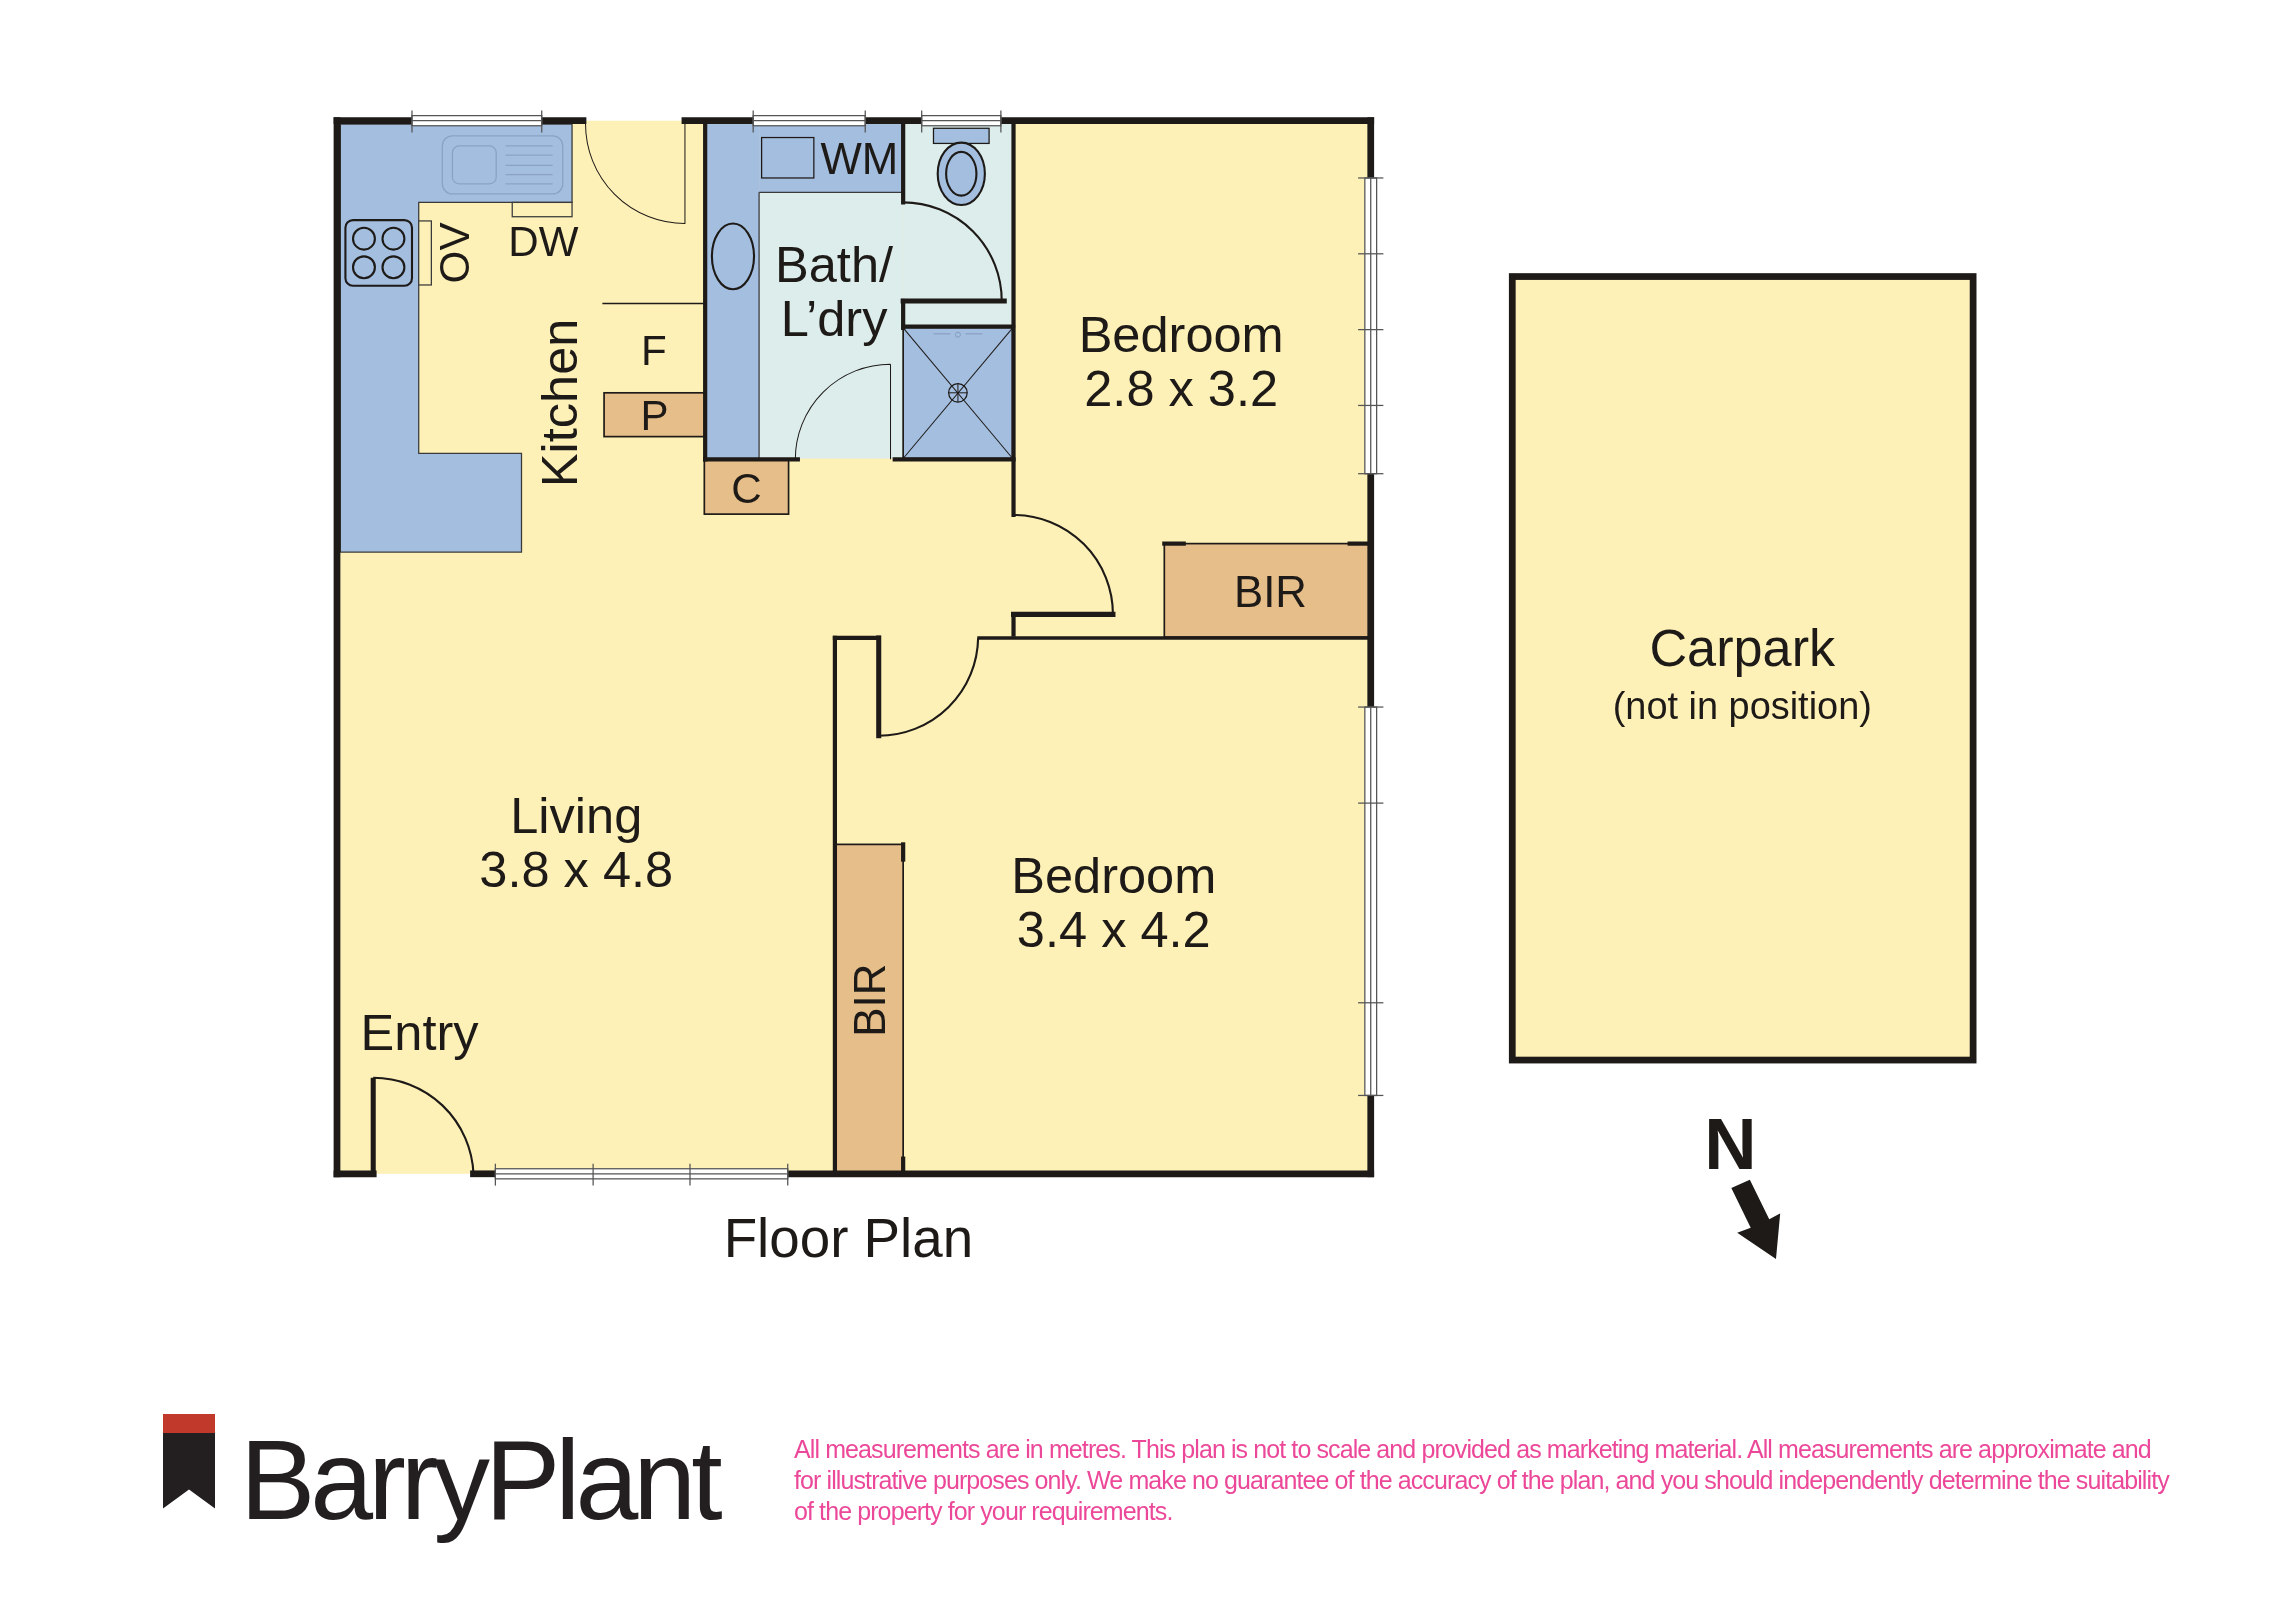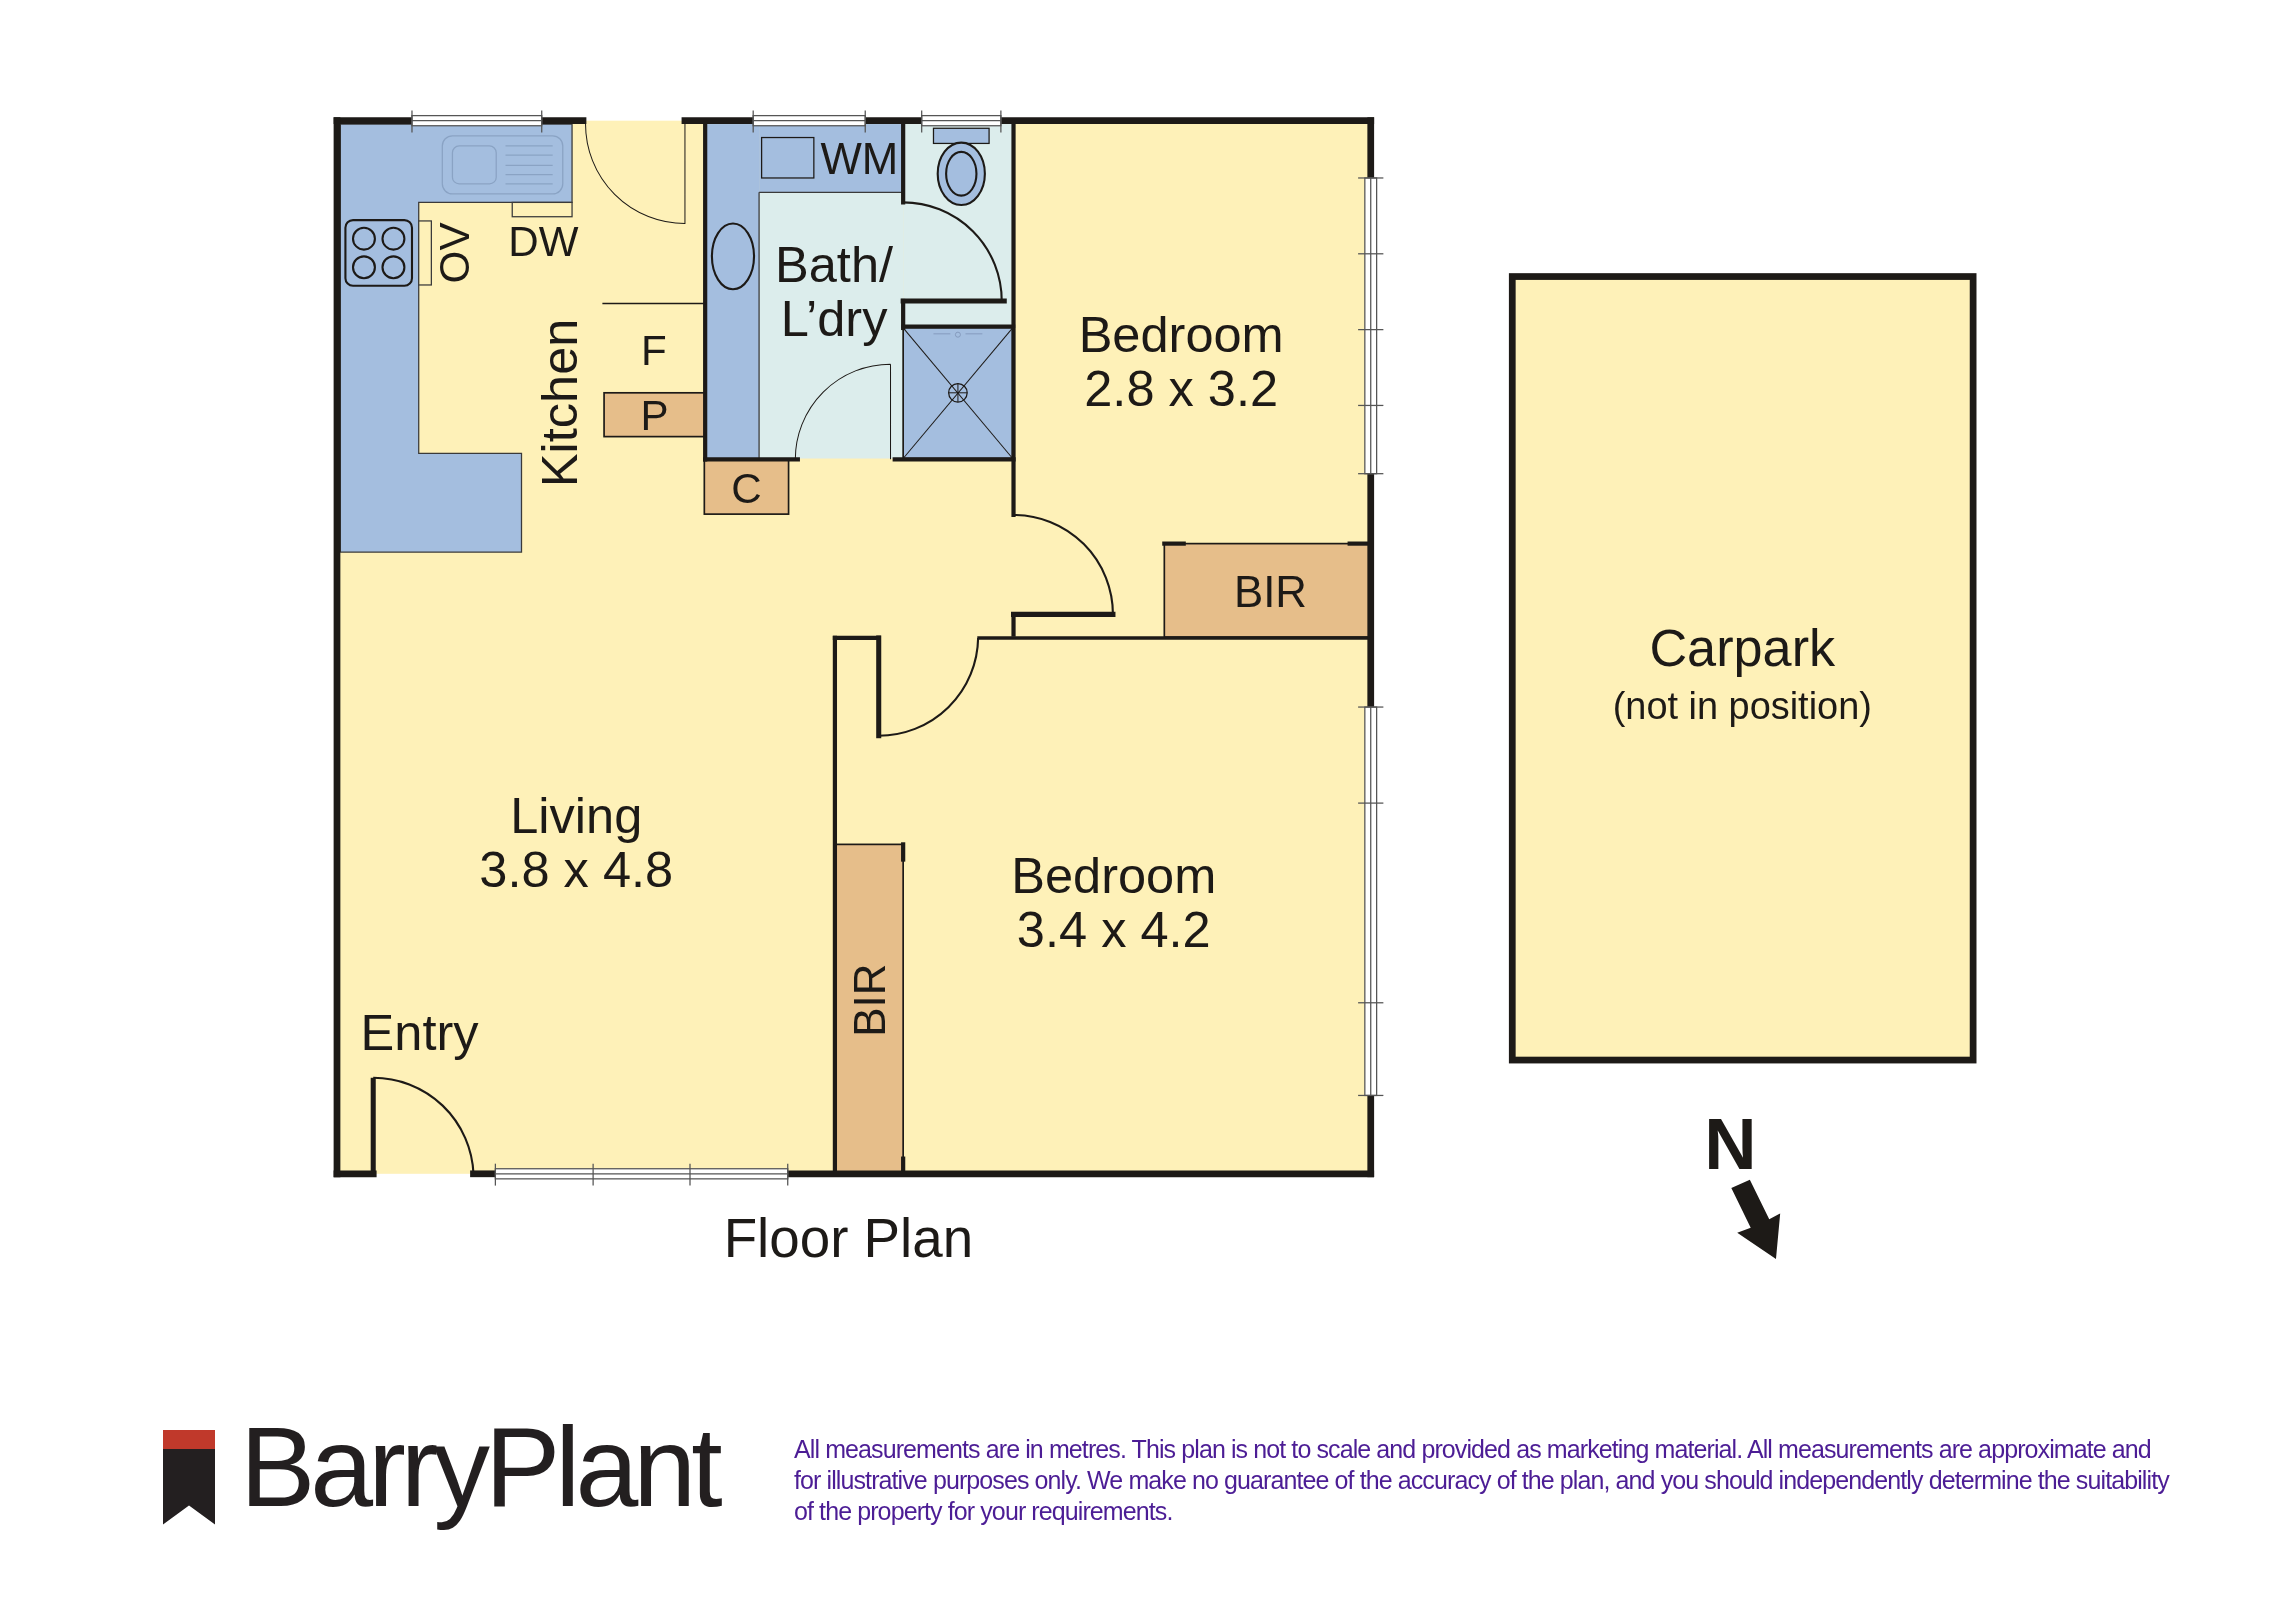--- a/index.html
+++ b/index.html
@@ -1,28 +1,28 @@
 <!DOCTYPE html>
 <html style="font-size:13.5px"><head>
 <meta charset="utf-8">
 <style>
   html, body { margin: 0; padding: 0; background: #ffffff; }
   body { width: 2284px; height: 1618px; position: relative; overflow: hidden;
          font-family: "Liberation Sans", sans-serif; color: #1d1a17; }
   svg#plan { position: absolute; left: 0; top: 0; width: 2284px; height: 1618px; }
   .lbl { font-family: "Liberation Sans", sans-serif; fill: #1d1a17; }
-  .footer-logo { position: absolute; left: 163px; top: 1414px; height: 110px; display: flex; align-items: flex-end; }
+  .footer-logo { position: absolute; left: 163px; top: 1414px; height: 110px; display: flex; align-items: flex-start; }
   .flag { width: 52px; height: 94px; position: relative; }
   .flag-red { position: absolute; left: 0; top: 0; width: 52px; height: 18.5px; background: #c0392b; }
   .flag-dark { position: absolute; left: 0; top: 18.5px; width: 52px; height: 76px; background: #231f20;
                clip-path: polygon(0 0, 100% 0, 100% 100%, 50% 75%, 0 100%); }
   .brand { font-family: "Liberation Sans", sans-serif; font-size: 113px; font-weight: 400; letter-spacing: -5px;
            line-height: 1; margin-left: 25px; margin-top: 10px; color: #231f20; }
   .disclaimer { position: absolute; left: 794px; top: 1434px; width: 1382px; font-family: "Liberation Sans", sans-serif;
-                font-size: 25px; line-height: 31px; color: #4c1d95; letter-spacing: -0.9px; font-stretch: condensed; }
+                font-size: 25px; line-height: 31px; color: #ec4899; letter-spacing: -0.9px; font-stretch: condensed; }
 </style>
 </head>
 <body>
 
 <svg id="plan" viewBox="0 0 2711 1920" xmlns="http://www.w3.org/2000/svg">
 
   <g>
     <rect x="400" y="143" width="1228" height="1250" fill="#fef1b8"></rect>
 
     <rect x="901" y="228" width="171" height="316" fill="#dcedec"></rect>

